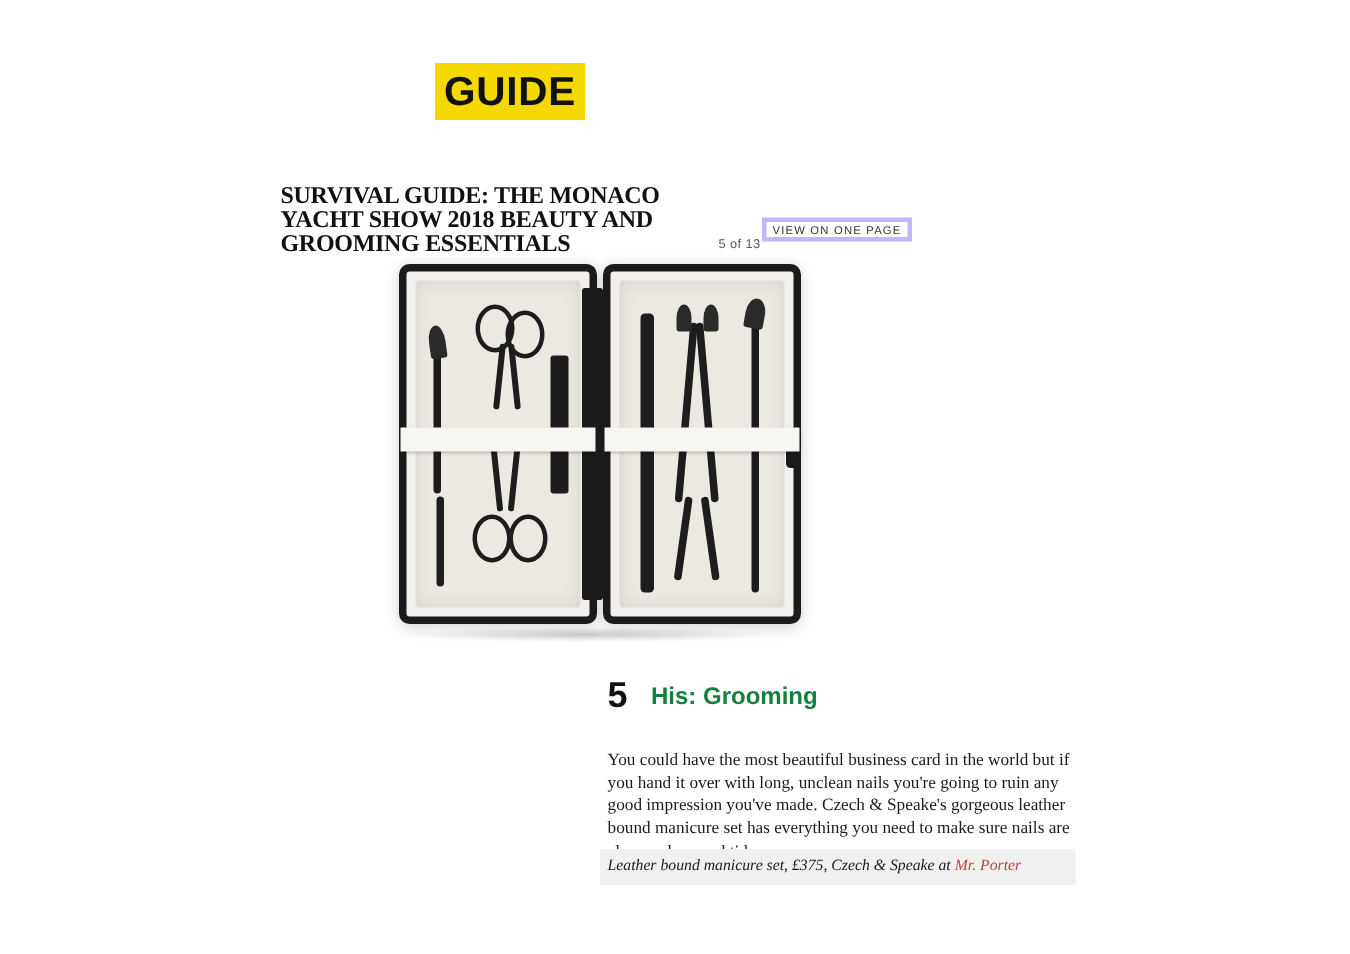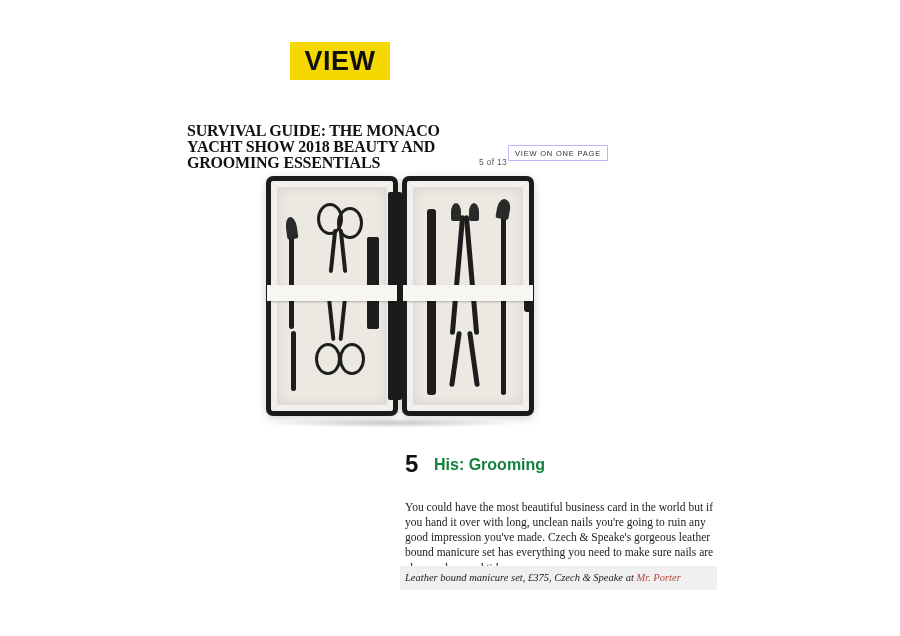--- a/index.html
+++ b/index.html
@@ -60,21 +60,21 @@
     font-size: 8.5px;
     color: #555555;
     letter-spacing: 0.3px;
   }
   .view-one-page {
     position: absolute;
     left: 508px;
     top: 145px;
     width: 100px;
     height: 16px;
-    border: 1px solid #c4b5fd;
+    border: 3px solid #c4b5fd;
     background: #ffffff;
     font-size: 7.5px;
     letter-spacing: 0.8px;
     color: #333333;
     display: flex;
     align-items: center;
     justify-content: center;
     cursor: pointer;
     box-sizing: border-box;
   }
@@ -233,21 +233,21 @@
   .credit a {
     color: #b04a3a;
     text-decoration: none;
     margin-top: 40px;
   }
 </style>
 </head>
 <body>
 
 <div class="logo-wrap">
-  <span class="logo-text">VIEW</span>
+  <span class="logo-text">GUIDE</span>
 </div>
 
 <h1 class="headline">SURVIVAL GUIDE: THE MONACO YACHT SHOW 2018 BEAUTY AND GROOMING ESSENTIALS</h1>
 
 <div class="counter">5 of 13</div>
 
 <div class="view-one-page">VIEW ON ONE PAGE</div>
 
 <div class="hero">
   <div class="shadow-soft"></div>

